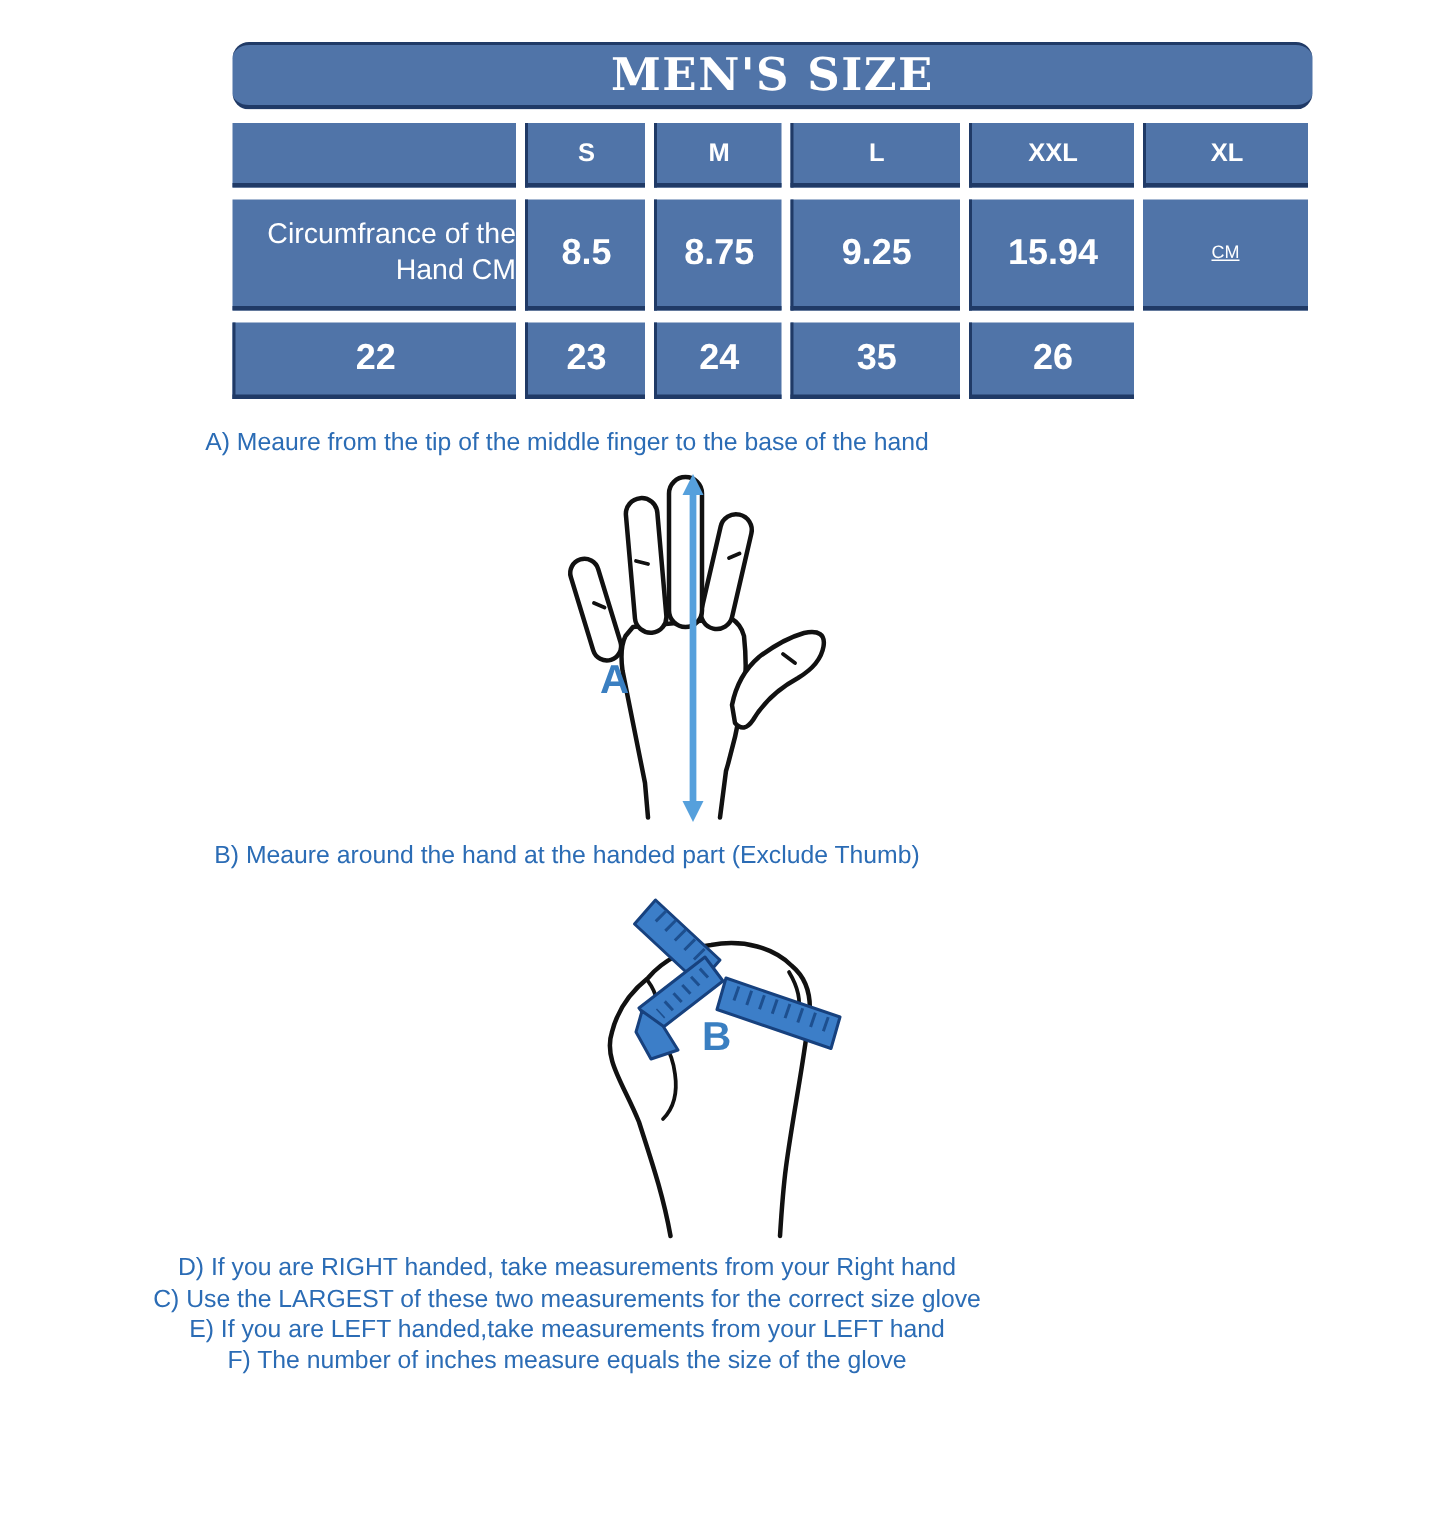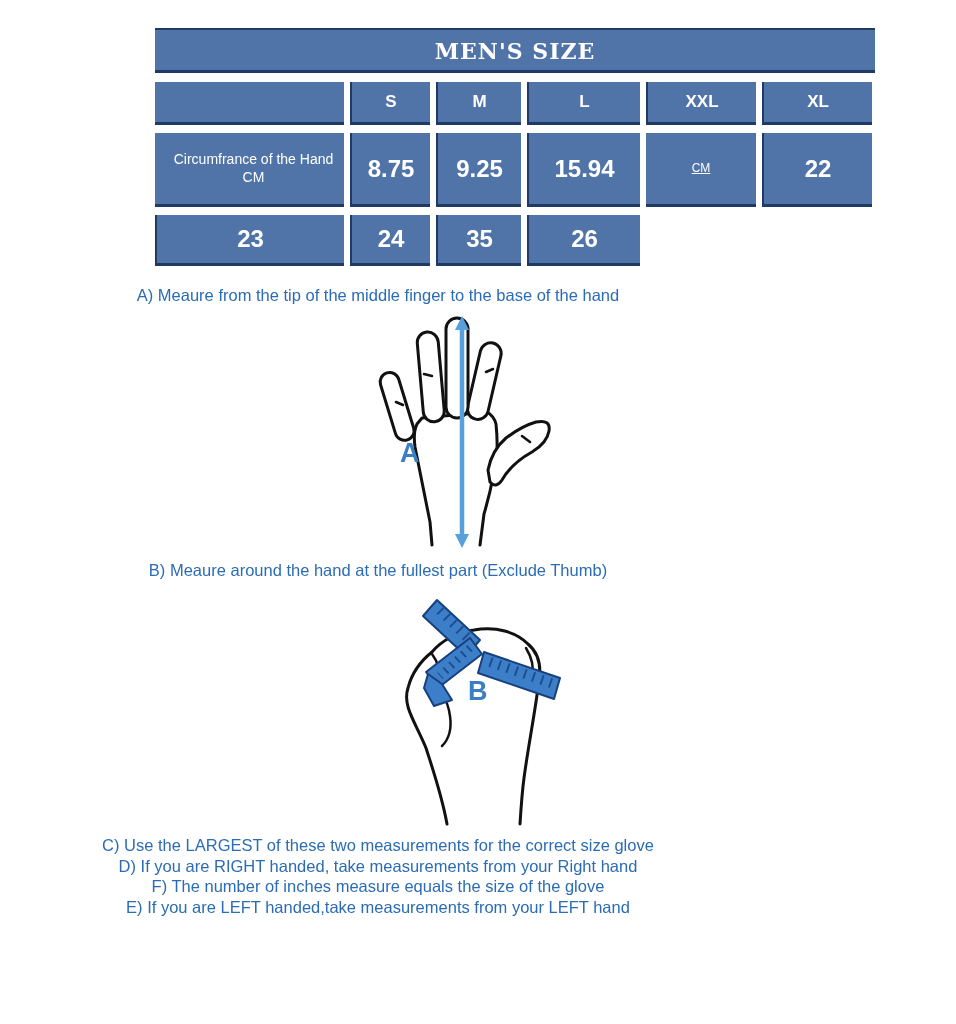--- a/index.html
+++ b/index.html
@@ -7,43 +7,44 @@
     position:relative;width:956px;height:1024px;background:#fff;overflow:hidden;
     font-family:"Liberation Sans", sans-serif;
   }
   
   #size-chart{position:absolute;left:155px;top:28px;width:722px;}
   .tbl-title{
     width:720px;height:45px;box-sizing:border-box;
     background:var(--cell-bg);color:var(--cell-text);
     border-top:2px solid var(--cell-border);
     border-bottom:3px solid var(--cell-border);
-    font-family:"DejaVu Serif", serif;font-weight:bold;font-size:22px;
+    font-family:"DejaVu Serif", serif;font-weight:bold;font-size:30px;
     letter-spacing:1px;text-align:center;line-height:42px;
     margin-bottom:9px;
+    border-radius:11px;
   }
   .tbl-grid{
     display:grid;
     grid-template-columns:189px 80px 85px 113px 110px 110px;
     grid-template-rows:43px 74px 51px;
     column-gap:6px;row-gap:8px;
   }
   .cell{
     background:var(--cell-bg);color:var(--cell-text);
     box-sizing:border-box;
     border-bottom:3px solid var(--cell-border);
     display:flex;align-items:center;justify-content:center;
   }
   .cell.vcell{border-left:2px solid var(--cell-border);}
   .cell.empty{background:var(--cell-bg);}
   .size-h{font-weight:bold;font-size:17px;}
   .num{font-weight:bold;font-size:24px;}
   .row-label{
-    justify-content:flex-start;text-align:center;
-    padding-left:8px;font-size:14px;line-height:1.25;
+    justify-content:flex-start;text-align:right;
+    padding-left:8px;font-size:19px;line-height:1.25;
   }
   .row-label.center{justify-content:center;text-align:right;padding-left:0;font-size:12px;text-decoration:underline;}
   
   .ins{
     position:absolute;left:0;width:756px;text-align:center;
     color:var(--ins-color);font-size:16.5px;
   }
   #ins-a{top:286px;}
   #ins-b{top:561px;}
   #ins-cdef{top:835px;line-height:20.5px;}
@@ -64,20 +65,21 @@
     <div class="tbl-grid">
 
       <div class="cell empty"></div>
       <div class="cell vcell size-h">S</div>
       <div class="cell vcell size-h">M</div>
       <div class="cell vcell size-h">L</div>
       <div class="cell vcell size-h">XXL</div>
       <div class="cell vcell size-h">XL</div>
 
       <div class="cell row-label">Circumfrance of the Hand CM</div>
+      <div class="cell vcell num">8.5</div>
       <div class="cell vcell num">8.75</div>
       <div class="cell vcell num">9.25</div>
       <div class="cell vcell num">15.94</div>
 
       <div class="cell row-label center">CM</div>
       <div class="cell vcell num">22</div>
       <div class="cell vcell num">23</div>
       <div class="cell vcell num">24</div>
       <div class="cell vcell num">35</div>
       <div class="cell vcell num">26</div>
@@ -98,21 +100,21 @@
     <rect class="ink" x="74" y="6" width="22" height="100" rx="11"></rect>
 
     <path class="crease" d="M24,90 l7,3 M52,62 l8,2 M114,60 l7,-3 M150,124 l8,6"></path>
 
     <line x1="90" y1="14" x2="90" y2="226" stroke-width="4.5" stroke="#56a0dc"></line>
     <polygon points="90,4 83,18 97,18" fill="#56a0dc"></polygon>
     <polygon points="90,236 83,222 97,222" fill="#56a0dc"></polygon>
     <text class="ill-label" x="28" y="150" fill="#3a7fc1">A</text>
   </svg>
 
-  <div id="ins-b" class="ins">B) Meaure around the hand at the fullest part (Exclude Thumb)</div>
+  <div id="ins-b" class="ins">B) Meaure around the hand at the handed part (Exclude Thumb)</div>
 
   <svg id="fist-illustration" width="168" height="242" viewBox="0 0 168 242">
 
     <path class="ink" d="M49,236 C44,208 36,185 28,160 C18,135 4,118 10,100 C14,84 24,72 34,64 C44,52 60,44 76,42 C98,38 118,44 130,56 C142,66 144,82 140,100 C136,130 130,160 126,190 C124,205 123,220 122,236"></path>
 
     <path class="crease" d="M30,95 C42,100 50,112 52,128 C54,142 50,152 44,158"></path>
     <path class="crease" d="M34,66 C40,74 42,84 40,92"></path>
     <path class="crease" d="M128,60 C134,70 136,80 134,88"></path>
 
     <polygon points="39,12 82,52 68,68 25,28" fill="#3c7ec8" stroke="#17417e" stroke-width="2" stroke-linejoin="round"></polygon>
@@ -123,19 +125,19 @@
 
     <polygon points="86,64 162,90 156,111 80,85" fill="#3c7ec8" stroke="#17417e" stroke-width="2" stroke-linejoin="round"></polygon>
 
     <line x1="92" y1="74" x2="156" y2="96" stroke-width="10" stroke-dasharray="2 7" stroke="#1d4f8f"></line>
     <line x1="42" y1="22" x2="72" y2="52" stroke-width="10" stroke-dasharray="2 7" stroke="#1d4f8f"></line>
     <line x1="72" y1="60" x2="42" y2="88" stroke-width="8" stroke-dasharray="2 6" stroke="#1d4f8f"></line>
     <text class="ill-label" x="70" y="112" fill="#3a7fc1">B</text>
   </svg>
 
   <div id="ins-cdef" class="ins">
+    <div>D) If you are RIGHT handed, take measurements from your Right hand</div>
     <div>C) Use the LARGEST of these two measurements for the correct size glove</div>
-    <div>D) If you are RIGHT handed, take measurements from your Right hand</div>
+    <div>E) If you are LEFT handed,take measurements from your LEFT hand</div>
     <div>F) The number of inches measure equals the size of the glove</div>
-    <div>E) If you are LEFT handed,take measurements from your LEFT hand</div>
   </div>
 
 </div>
 
 </body></html>

